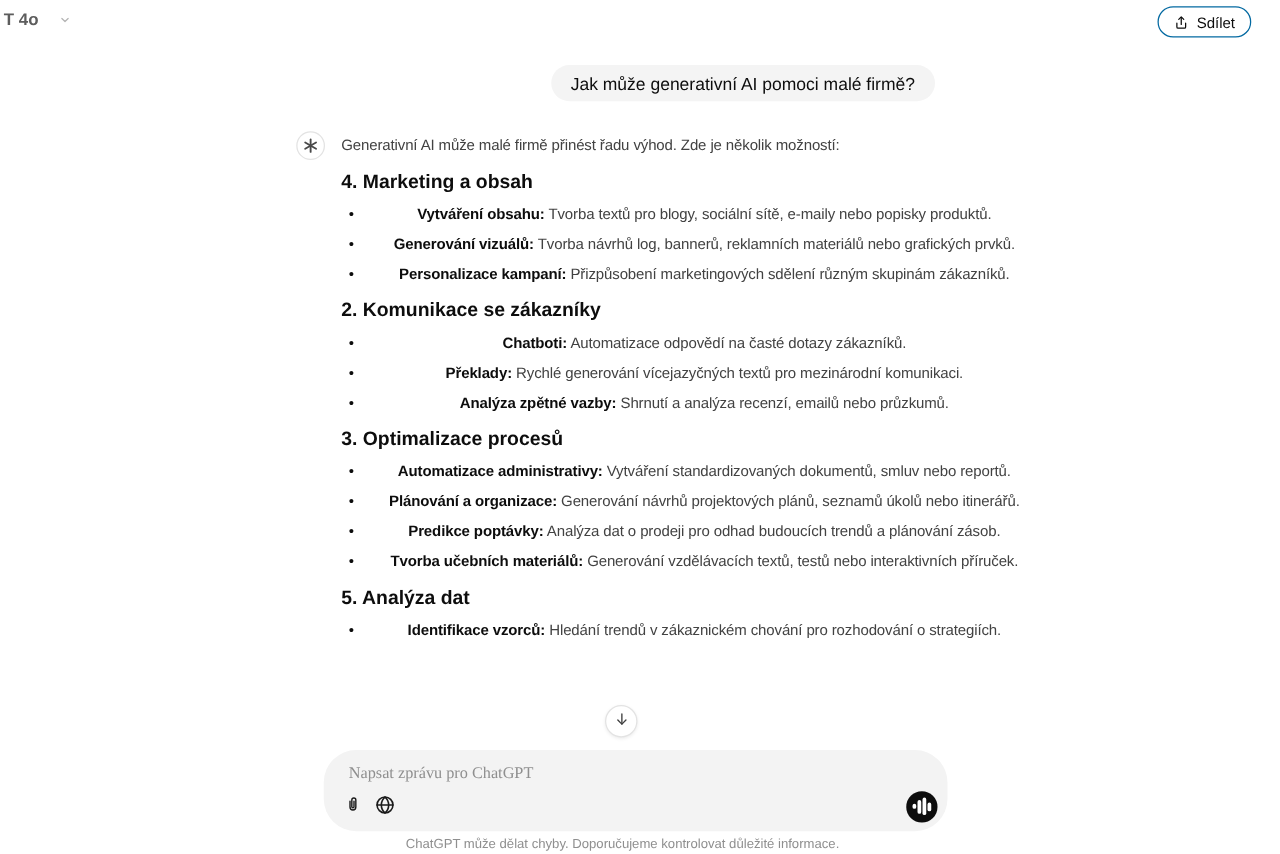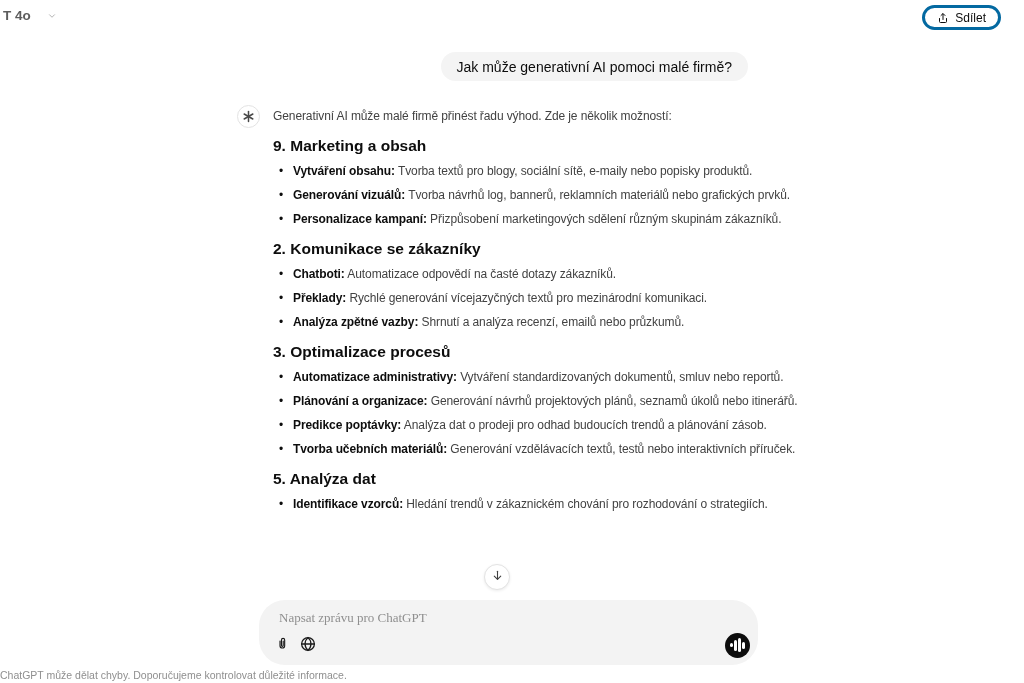--- a/index.html
+++ b/index.html
@@ -5,38 +5,38 @@
   * { margin:0; padding:0; box-sizing:border-box; }
   html,body { width:1024px; height:683px; background:#ffffff; overflow:hidden;
     font-family:"Liberation Sans","DejaVu Sans",sans-serif; }
   .page { position:relative; width:1024px; height:683px; background:#fff; }
 
   
   .model-selector { position:absolute; left:3px; top:8px; display:flex; align-items:center; gap:16px;
     color:#5d5d5d; font-size:13.5px; font-weight:600; cursor:pointer; }
   .model-selector .chev { color:#b4b4b4; display:flex; }
   .share-btn { position:absolute; right:23px; top:5px; height:25px; display:flex; align-items:center;
-    gap:6px; padding:0 12px; border:3px solid #0369a1; border-radius:9999px; background:#fff;
+    gap:6px; padding:0 12px; border:1px solid #0369a1; border-radius:9999px; background:#fff;
     font-size:12px; color:#0d0d0d; cursor:pointer; }
   .share-btn svg { display:block; }
 
   
   .chat-col { position:absolute; left:259px; top:0; width:499px; }
   .user-row { margin-top:52px; display:flex; justify-content:flex-end; padding-right:10px; }
   .user-bubble { background:#f4f4f4; color:#0d0d0d; font-size:14px; line-height:16px;
     padding:6.5px 16px; border-radius:16px; white-space:nowrap; }
 
   .assistant-row { position:relative; margin-top:25px; padding-left:14px; width:575px; }
   .ai-avatar { position:absolute; left:-22px; top:-1px; width:23px; height:23px; border-radius:50%;
     border:1px solid #e3e3e3; display:flex; align-items:center; justify-content:center; background:#fff; }
   .intro { font-size:12px; line-height:20px; letter-spacing:-0.1px; color:#424242; margin-bottom:1px;
     white-space:nowrap; }
   .assistant-row h3 { font-size:15.5px; line-height:20px; font-weight:700; color:#0d0d0d;
     margin:10px 0 5px; white-space:nowrap; }
-  .assistant-row ul { list-style:none; }
+  .assistant-row ul { list-style:none;text-align:center; }
   .assistant-row li { position:relative; padding-left:20px; font-size:12px; line-height:20px;
     letter-spacing:-0.1px; color:#424242; margin-bottom:4px; white-space:nowrap; }
   .assistant-row li::before { content:"•"; position:absolute; left:6px; top:0; color:#0d0d0d; }
   .assistant-row li b { color:#0d0d0d; font-weight:700; }
 
   
   .scroll-down { position:absolute; left:484px; top:564px; width:26px; height:26px; border-radius:50%;
     background:#fff; border:1px solid #e3e3e3; box-shadow:0 1px 3px rgba(0,0,0,.08);
     display:flex; align-items:center; justify-content:center; color:#3f3f3f; cursor:pointer; }
 
@@ -50,21 +50,21 @@
     display:flex; align-items:center; padding:0 8px 0 10px; }
   .icon-btn { width:26px; height:26px; border:none; background:transparent; display:flex;
     align-items:center; justify-content:center; color:#1a1a1a; cursor:pointer; border-radius:50%; }
   .voice-btn { margin-left:auto; width:25px; height:25px; border:none; border-radius:50%;
     background:#0d0d0d; display:flex; align-items:center; justify-content:center; gap:1.5px; cursor:pointer; }
   .voice-btn span { display:block; width:2.5px; border-radius:2px; background:#fff; }
   .voice-btn span:nth-child(1){ height:4px; } .voice-btn span:nth-child(2){ height:11px; }
   .voice-btn span:nth-child(3){ height:14px; } .voice-btn span:nth-child(4){ height:7px; }
 
   
-  .footer { position:absolute; top:669px; left:0; width:996px; 
+  .footer { position:absolute; top:669px; left:0; width:996px; text-align:center;
     font-size:10.5px; color:#8f8f8f; }
 </style>
 </head>
 <body>
 
 <div class="page">
 
   <div class="model-selector">
     <span>T 4o</span>
     <span class="chev">
@@ -95,21 +95,21 @@
       <div class="ai-avatar">
         <svg width="15" height="15" viewBox="0 0 24 24" fill="none" stroke="#494949" stroke-width="2.4" stroke-linecap="round">
           <path d="M12 4v16"></path>
             <path d="M5.07 8l13.86 8"></path>
             <path d="M5.07 16L18.93 8"></path>
         </svg>
       </div>
 
       <p class="intro">Generativní AI může malé firmě přinést řadu výhod. Zde je několik možností:</p>
 
-      <h3>9. Marketing a obsah</h3>
+      <h3>4. Marketing a obsah</h3>
       <ul>
         <li><b>Vytváření obsahu:</b> <span>Tvorba textů pro blogy, sociální sítě, e-maily nebo popisky produktů.</span></li>
         <li><b>Generování vizuálů:</b> <span>Tvorba návrhů log, bannerů, reklamních materiálů nebo grafických prvků.</span></li>
         <li><b>Personalizace kampaní:</b> <span>Přizpůsobení marketingových sdělení různým skupinám zákazníků.</span></li>
       </ul>
 
       <h3>2. Komunikace se zákazníky</h3>
       <ul>
         <li><b>Chatboti:</b> <span>Automatizace odpovědí na časté dotazy zákazníků.</span></li>
         <li><b>Překlady:</b> <span>Rychlé generování vícejazyčných textů pro mezinárodní komunikaci.</span></li>

